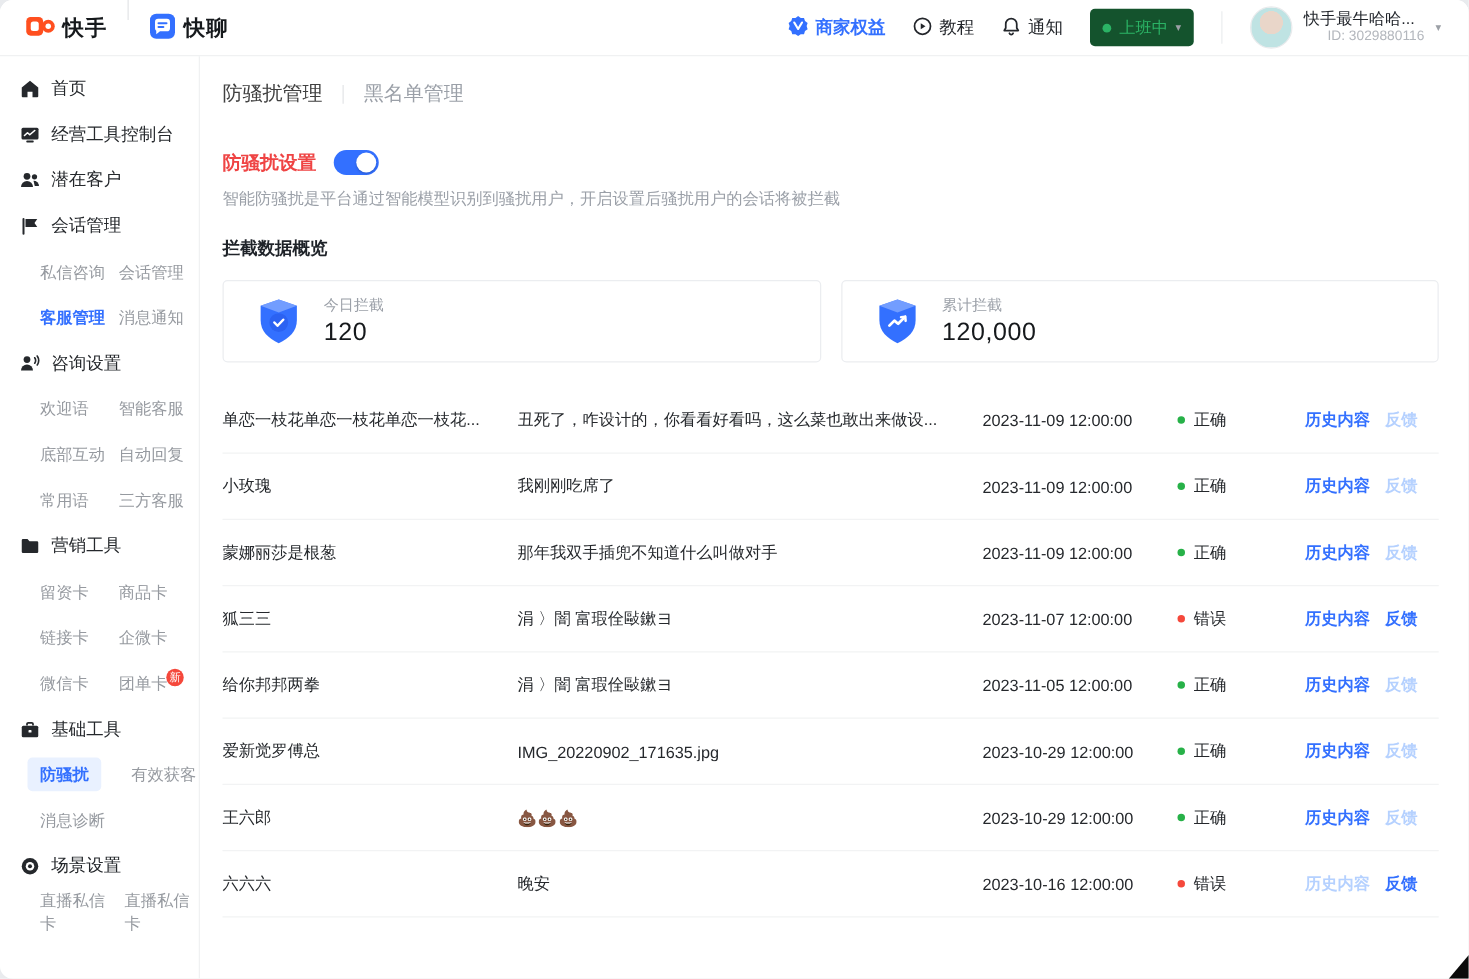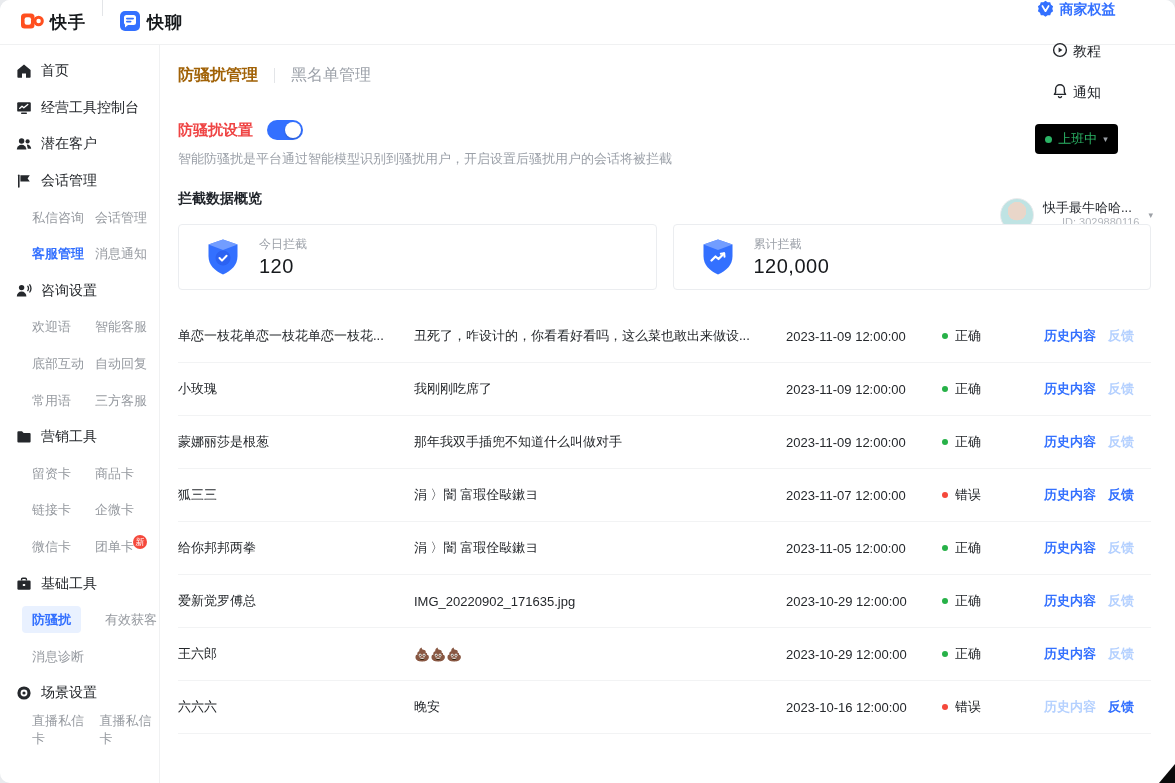--- a/index.html
+++ b/index.html
@@ -11,24 +11,24 @@
   }
   .app { position:absolute; inset:0; background:#fff; border-radius:10px; overflow:hidden;
          display:flex; flex-direction:column; }
 
   
   .topbar { height:45px; flex-shrink:0; display:flex; 
             padding:0 22px 0 20px; border-bottom:1px solid #f0f1f2; background:#fff; }
   .brand { display:flex; align-items:center; }
   .brand-txt { font-size:17px; font-weight:700; color:#16191c; margin-left:6px; letter-spacing:1px;}
   .brand-divider { width:1px; height:16px; background:#e3e5e8; margin:0 16px; }
-  .top-right { margin-left:auto; display:flex; align-items:center; gap:22px;flex-direction:column; }
+  .top-right { margin-left:auto; display:flex; align-items:center; gap:22px; }
   .top-item { display:flex; align-items:center; gap:5px; font-size:14px; color:#23262b; cursor:pointer; }
   .top-item.blue { color:#3370ff; font-weight:600; }
-  .status-pill { display:flex; align-items:center; gap:6px; background:#000000; color:#2bb365;
+  .status-pill { display:flex; align-items:center; gap:6px; background:#14532d; color:#2bb365;
                  font-size:13px; padding:6px 10px; border-radius:4px; cursor:pointer; }
   .status-dot { width:7px; height:7px; border-radius:50%; background:#2bb365; }
   .caret { font-size:9px; color:#9ca0a6; line-height:1; }
   .top-divider { width:1px; height:26px; background:#eceef0; }
   .avatar { width:34px; height:34px; border-radius:50%;
             background: radial-gradient(circle at 50% 38%, #e9d6c9 0 36%, #bfe3e3 37% 100%);
             border:1px solid #e8eaec; }
   .user-block { display:flex; flex-direction:column; line-height:1.25; }
   .user-name { font-size:13px; color:#1f2329; }
   .user-id { font-size:11px; color:#b3b7bd;padding-left:19px; }
@@ -44,21 +44,21 @@
   .s-active-text { color:#3370ff; font-weight:600; }
   .s-active-pill { background:#e9f1ff; color:#3370ff; font-weight:600; padding:6px 10px;
                    border-radius:4px; margin-left:-10px; }
   .badge-new { display:inline-block; background:#f5483b; color:#fff; font-size:9px; width:14px;
                height:14px; line-height:14px; text-align:center; border-radius:50%;
                transform:translateY(-6px); margin-left:-1px; }
 
   
   .main { flex:1; padding:20px 24px 0 18px; min-width:0; }
   .tabs { display:flex; align-items:center; gap:16px; margin-bottom:34px; }
-  .tab-active { font-size:16px; font-weight:700; color:#a16207; cursor:pointer; }
+  .tab-active { font-size:16px; font-weight:400; color:#404040; cursor:pointer; }
   .tab-divider { width:1px; height:15px; background:#e3e5e8; }
   .tab { font-size:16px; color:#9ba0a8; cursor:pointer; }
 
   .setting-row { display:flex; align-items:center; gap:14px; margin-bottom:10px; }
   .setting-label { font-size:15px; font-weight:700; color:#ef4444; }
   .toggle { width:36px; height:20px; border-radius:10px; background:#3370ff; position:relative; cursor:pointer; }
   .toggle-knob { position:absolute; top:2px; right:2px; width:16px; height:16px; border-radius:50%;
                  background:#fff; box-shadow:0 1px 2px rgba(0,0,0,.2); }
   .setting-desc { font-size:13px; color:#9ba0a8; margin-bottom:22px; }
   .overview-title { font-size:14px; font-weight:700; color:#1f2329; margin-bottom:16px; }

